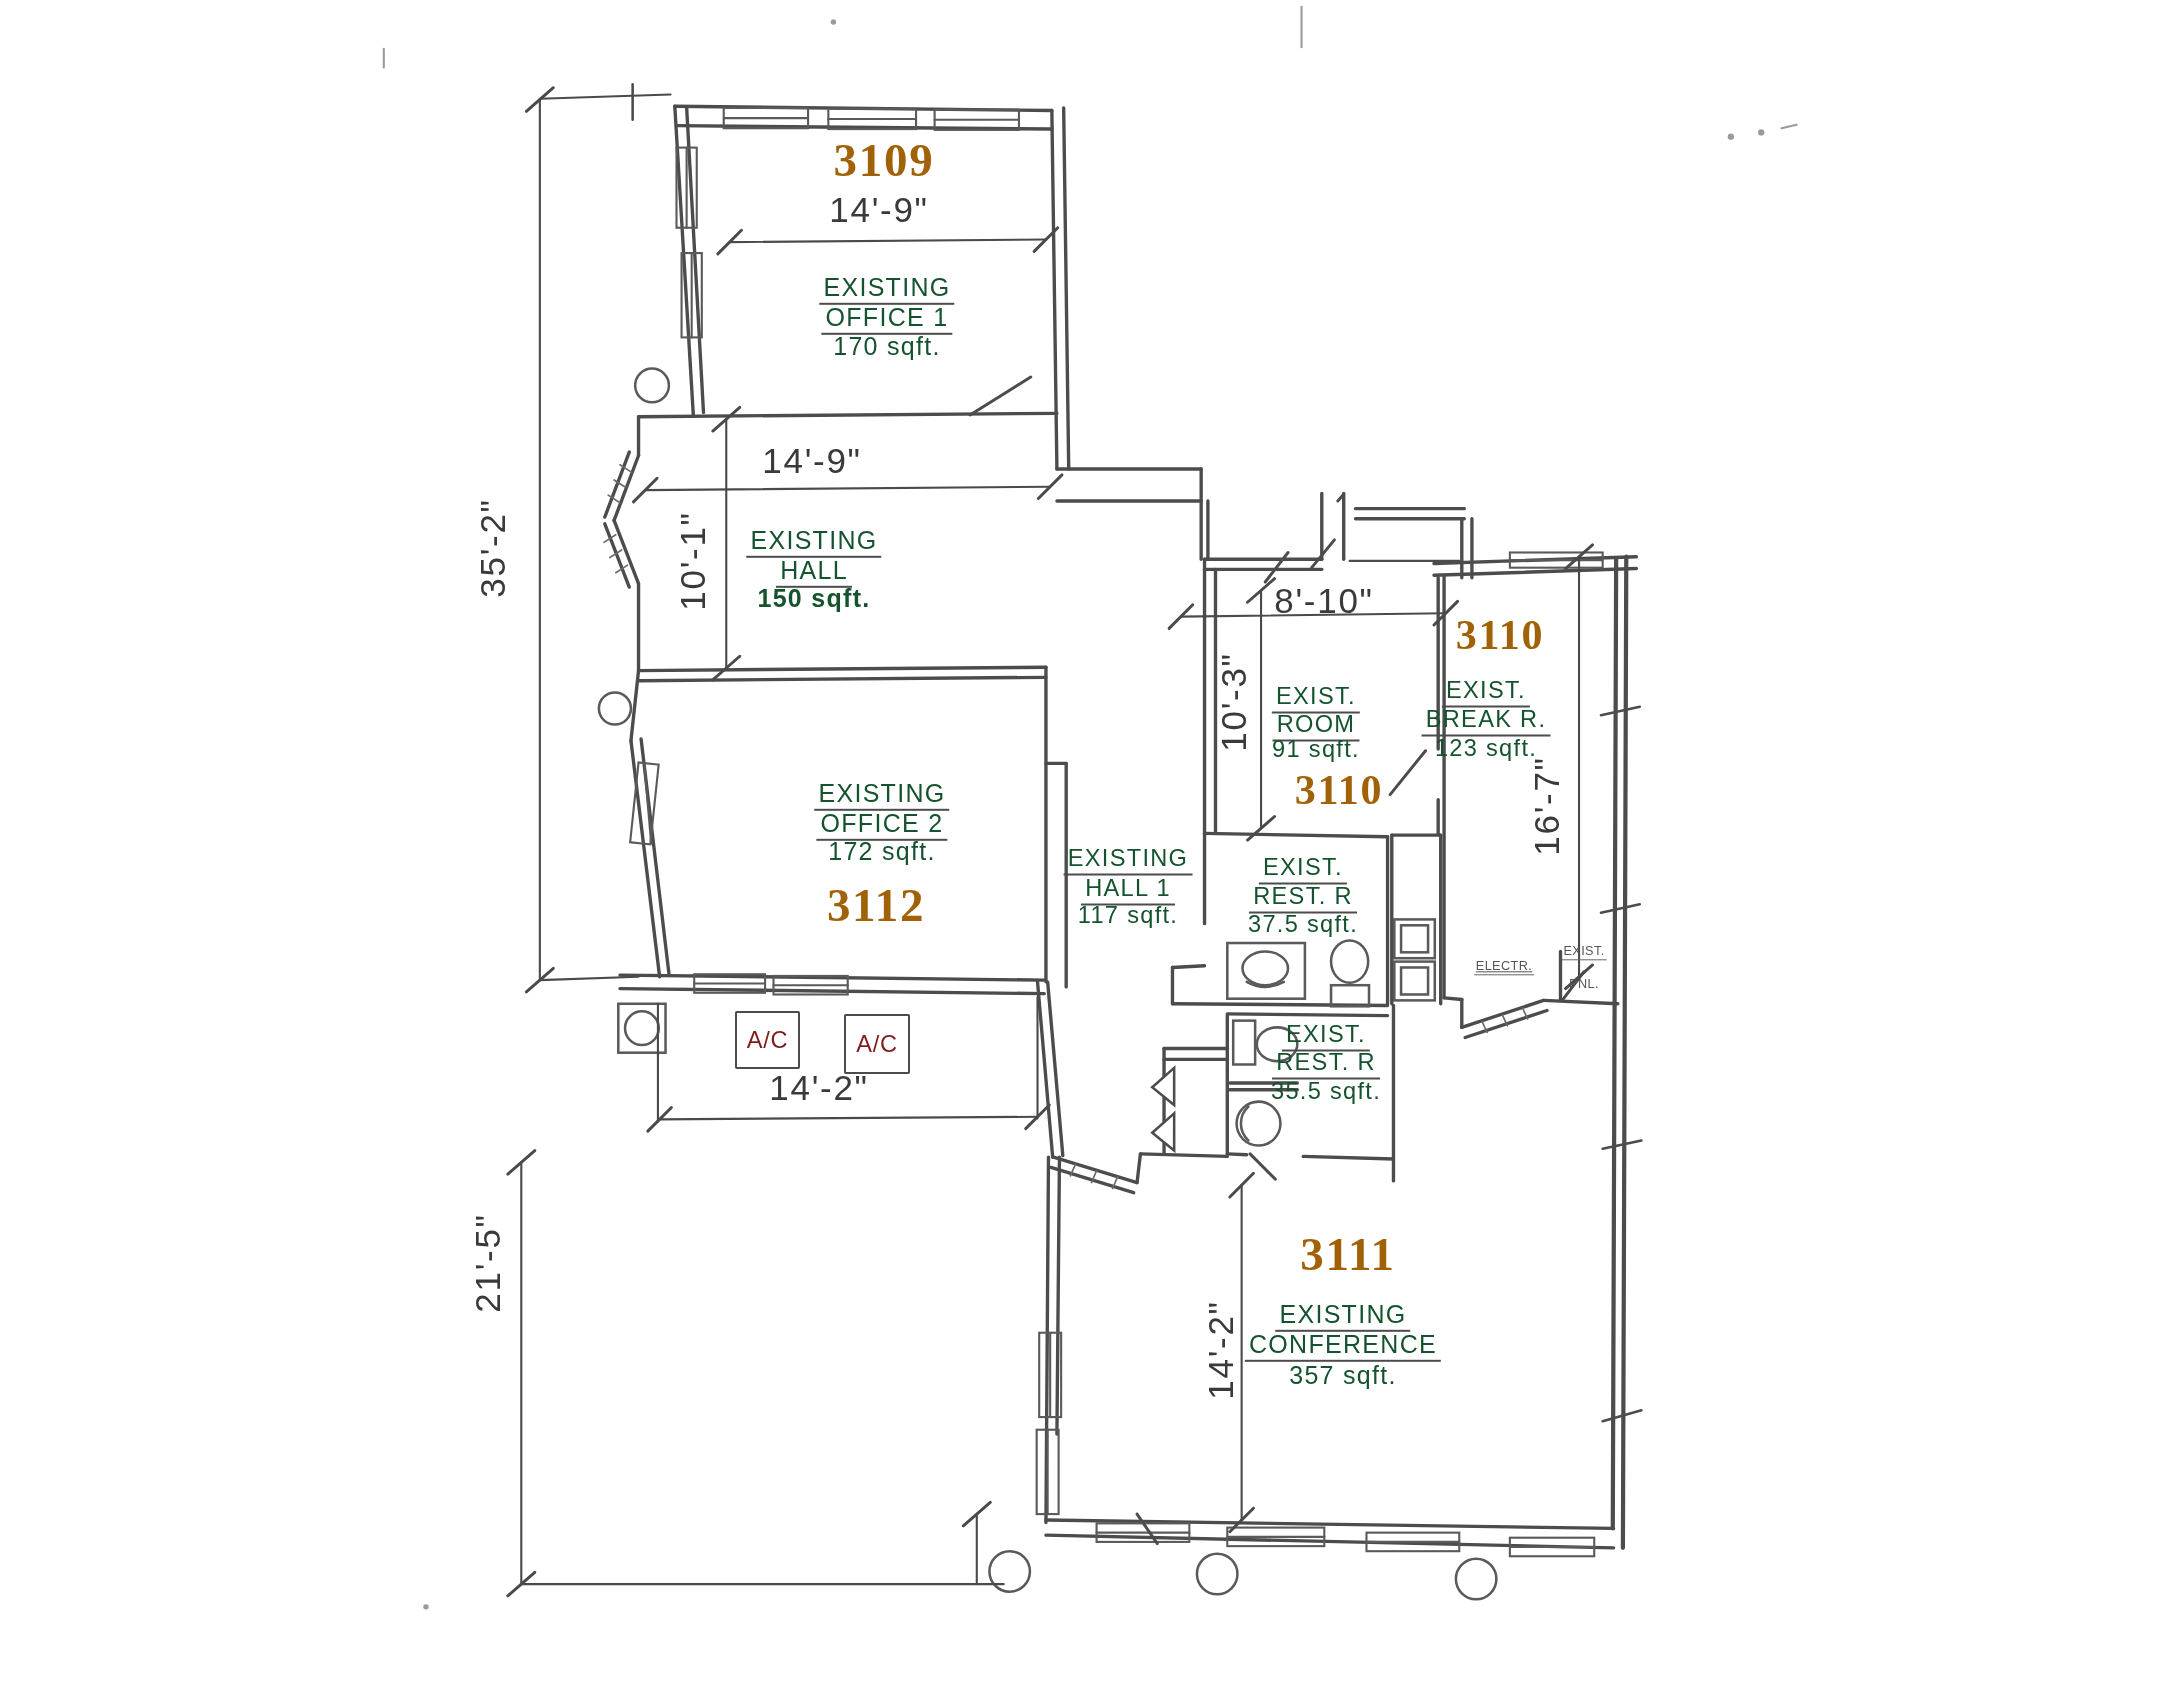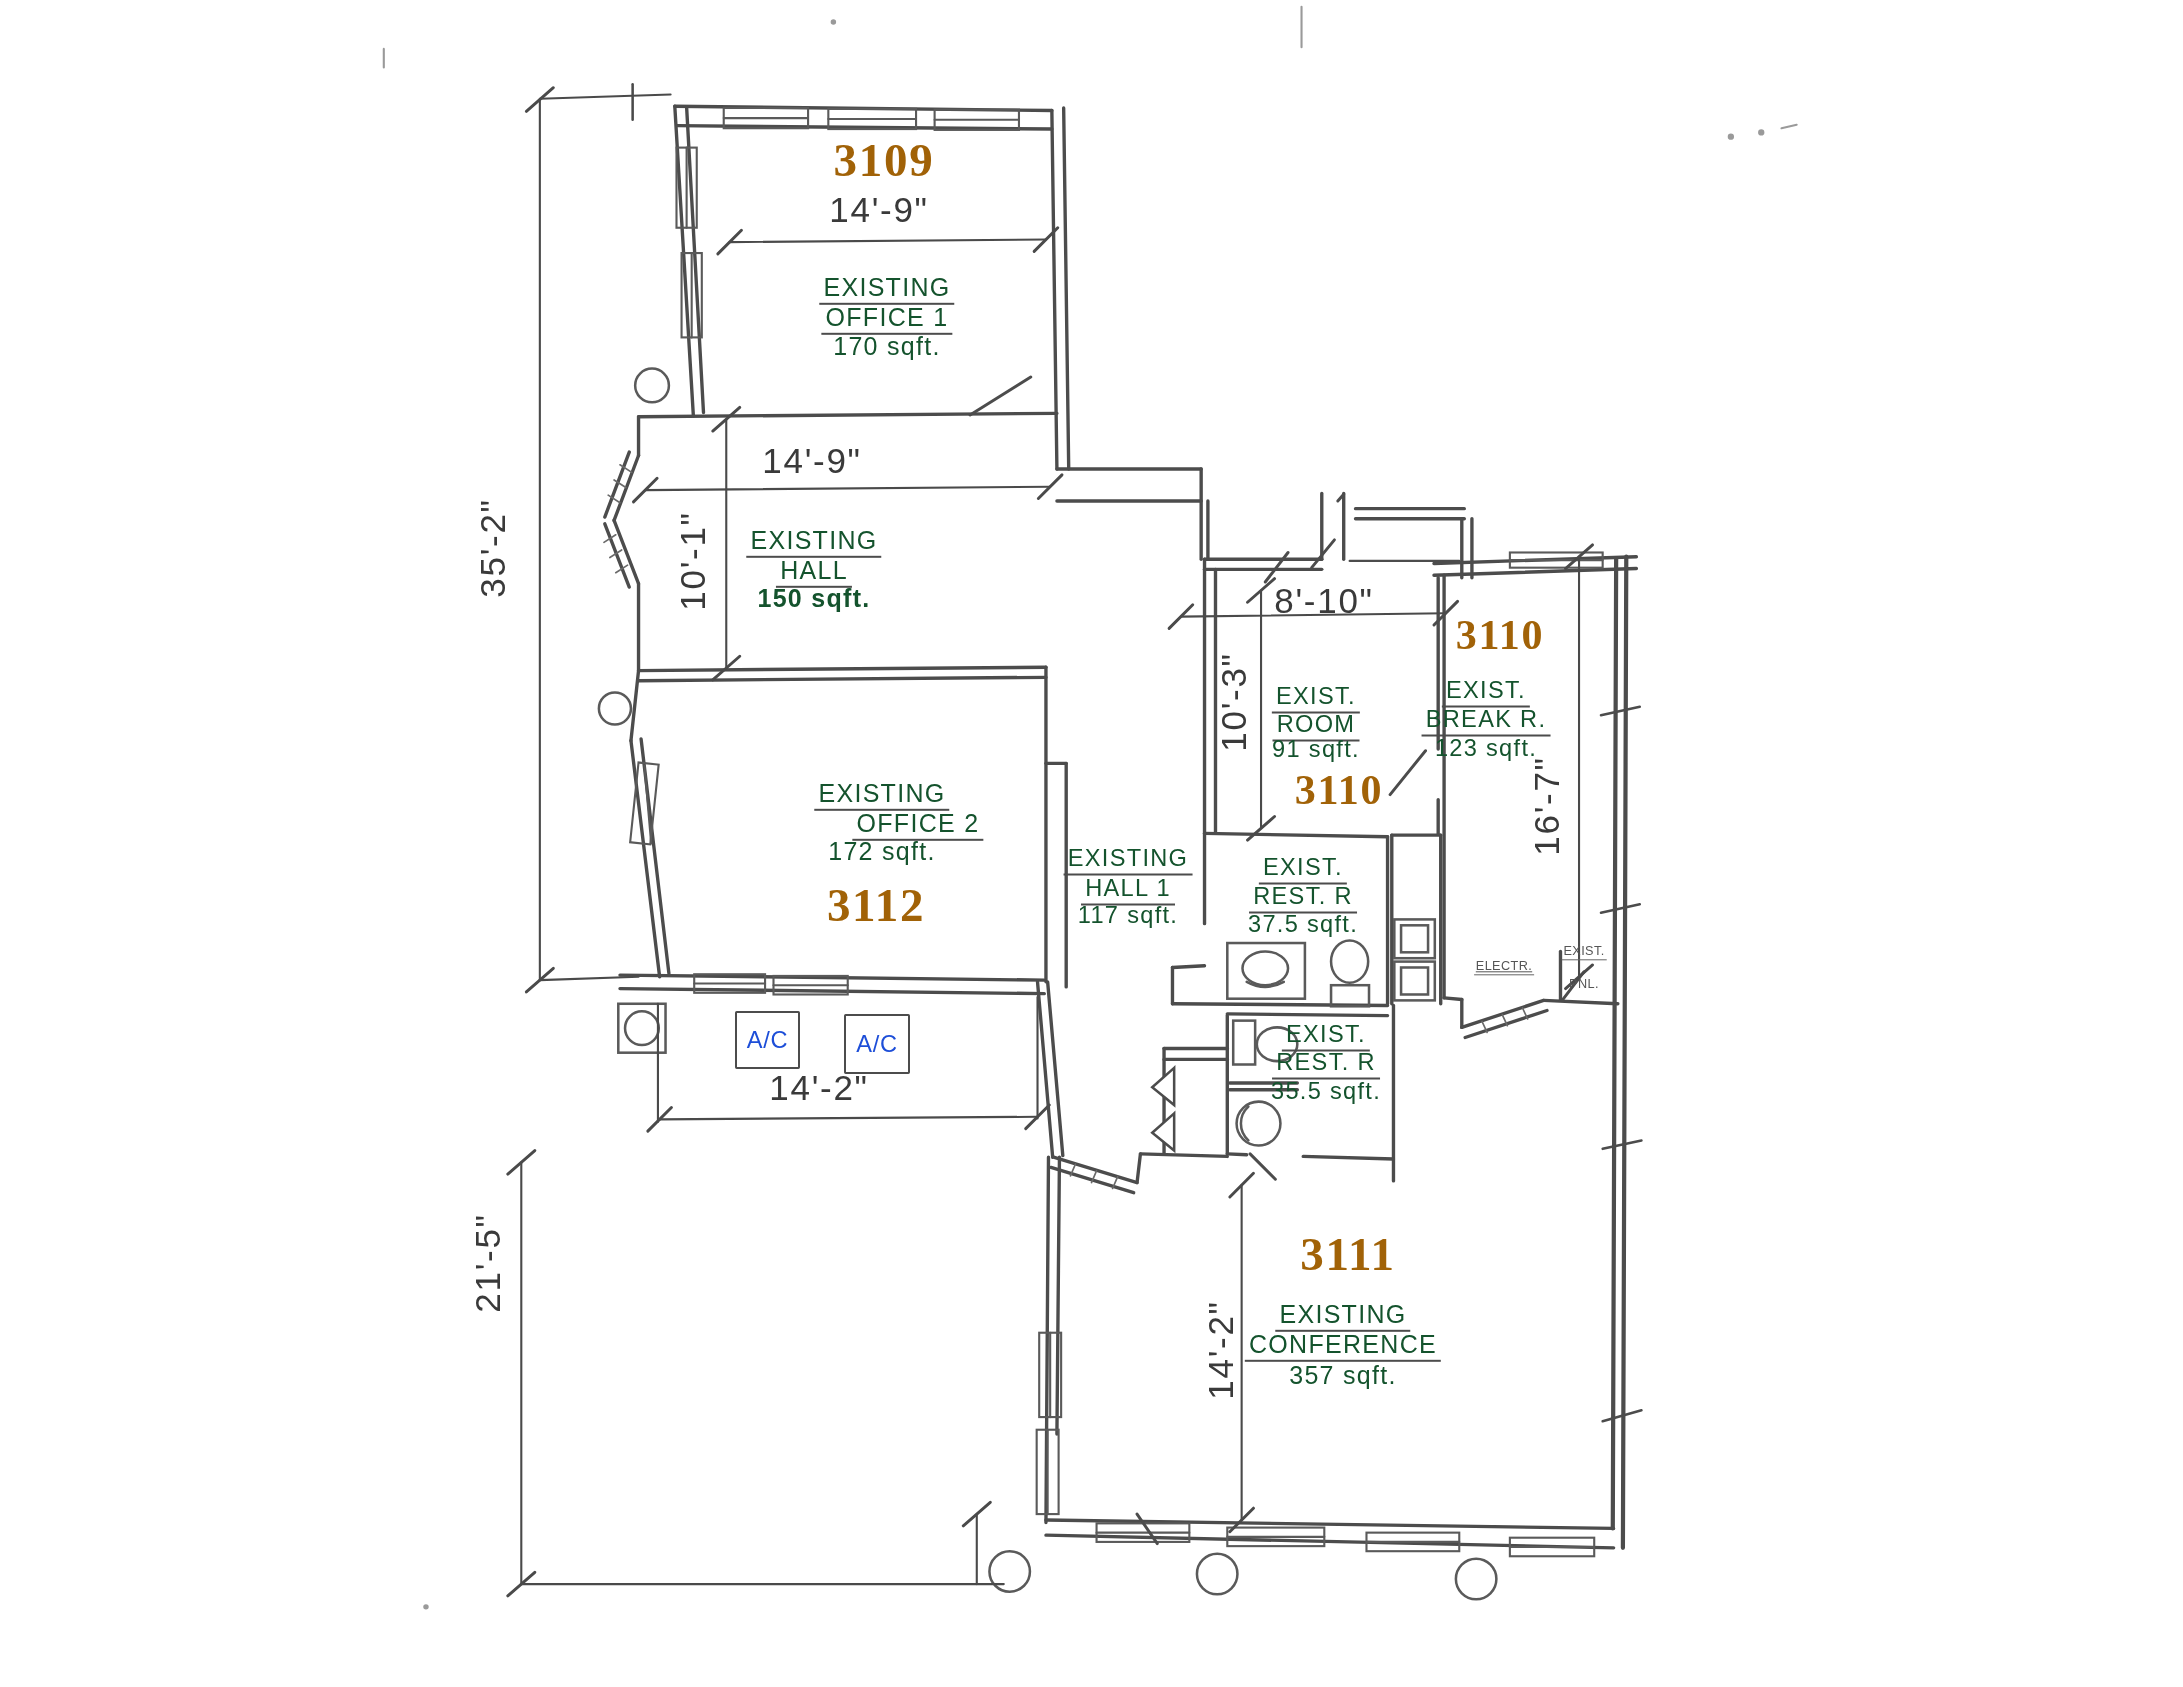--- a/index.html
+++ b/index.html
@@ -32,21 +32,21 @@
   .rm.md{font-size:23.6px;}
   .rm.u{border-bottom:2.1px solid #4c4c4c;padding:0 4.2px 3.4px 4.2px;}
   .dim{font-size:35px;letter-spacing:1.7px;color:#3a3a3a;}
   .tiny{font-size:12.7px;letter-spacing:0.4px;color:#555;}
   .tiny.u{border-bottom:1.3px solid #666;padding:0 1.7px 1.7px 1.7px;}
   .acbox{
     position:absolute;
     border:2.5px solid #4c4c4c;
     border-radius:1.7px;
     display:flex;align-items:center;justify-content:center;
-    font-size:23.6px;color:#1d4ed8;letter-spacing:0.8px;
+    font-size:23.6px;color:#7f1d1d;letter-spacing:0.8px;
     background:#fff;
   }
 </style>
 </head>
 <body>
 
 <div class="canvas">
 
 <svg class="plan-svg" width="2183" height="1687" viewBox="0 0 2588 2000" fill="none" stroke-linecap="round">
 
@@ -400,21 +400,21 @@
 
 <div class="lbl rm u" style="left:887px;top:290px;">EXISTING</div>
 <div class="lbl rm u" style="left:887px;top:320px;">OFFICE 1</div>
 <div class="lbl rm" style="left:887px;top:346px;">170 sqft.</div>
 
 <div class="lbl rm u" style="left:814px;top:543px;">EXISTING</div>
 <div class="lbl rm u" style="left:814px;top:573px;">HALL</div>
 <div class="lbl rm" style="left:814px;top:598px;font-weight:bold;">150 sqft.</div>
 
 <div class="lbl rm u" style="left:882px;top:796px;">EXISTING</div>
-<div class="lbl rm u" style="left:882px;top:826px;margin-left:36px;">OFFICE 2</div>
+<div class="lbl rm u" style="left:882px;top:826px;">OFFICE 2</div>
 <div class="lbl rm" style="left:882px;top:851px;">172 sqft.</div>
 
 <div class="lbl rm md u" style="left:1316px;top:699px;">EXIST.</div>
 <div class="lbl rm md u" style="left:1316px;top:727px;">ROOM</div>
 <div class="lbl rm md" style="left:1316px;top:750px;">91 sqft.</div>
 
 <div class="lbl rm md u" style="left:1486px;top:693px;">EXIST.</div>
 <div class="lbl rm md u" style="left:1486px;top:722px;">BREAK R.</div>
 <div class="lbl rm md" style="left:1486px;top:749px;">123 sqft.</div>
 

